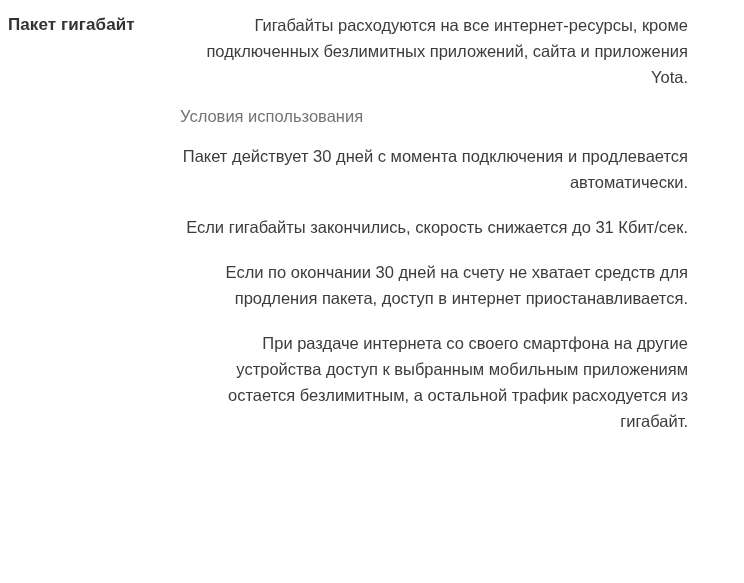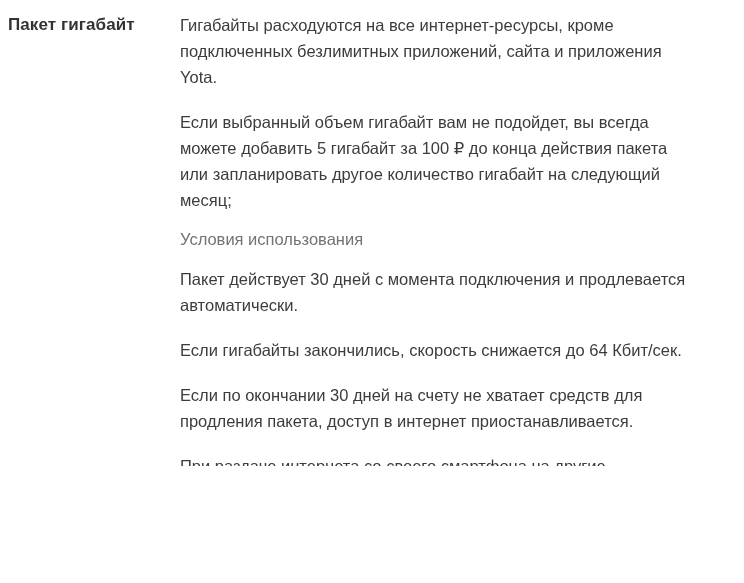--- a/index.html
+++ b/index.html
@@ -34,20 +34,21 @@
     letter-spacing: 0.1px;
   }
   .col-right {
     width: 508px;
   }
   .para {
     margin: 0 0 19px 0;
     font-size: 16.5px;
     line-height: 26px;
     color: #3c3c3c;
+    text-align: right;
   }
   .subsection-label {
     margin: -6px 0 14px 0;
     font-size: 16.5px;
     line-height: 26px;
     color: #737373;
   }
   .para:last-child {
     margin-bottom: 0;
   }
@@ -58,27 +59,26 @@
 <div class="page">
   <div class="section-row">
 
     <div class="col-left">
       <h3 class="section-title">Пакет гигабайт</h3>
     </div>
 
     <div class="col-right">
       <p class="para">Гигабайты расходуются на все интернет-ресурсы, кроме подключенных безлимитных приложений, сайта и приложения Yota.</p>
 
-      <p class="para">Если выбранный объем гигабайт вам не подойдет, вы всегда можете добавить 5 гигабайт за 100 ₽ до конца действия пакета или запланировать другое количество гигабайт на следующий месяц;</p>
 
       <div class="subsection-label">Условия использования</div>
 
       <p class="para">Пакет действует 30 дней с момента подключения и продлевается автоматически.</p>
 
-      <p class="para">Если гигабайты закончились, скорость снижается до 64 Кбит/сек.</p>
+      <p class="para">Если гигабайты закончились, скорость снижается до 31 Кбит/сек.</p>
 
       <p class="para">Если по окончании 30 дней на счету не хватает средств для продления пакета, доступ в интернет приостанавливается.</p>
 
 
       <p class="para">При раздаче интернета со своего смартфона на другие устройства доступ к выбранным мобильным приложениям остается безлимитным, а остальной трафик расходуется из гигабайт.</p>
     </div>
 
   </div>
 </div>
 

